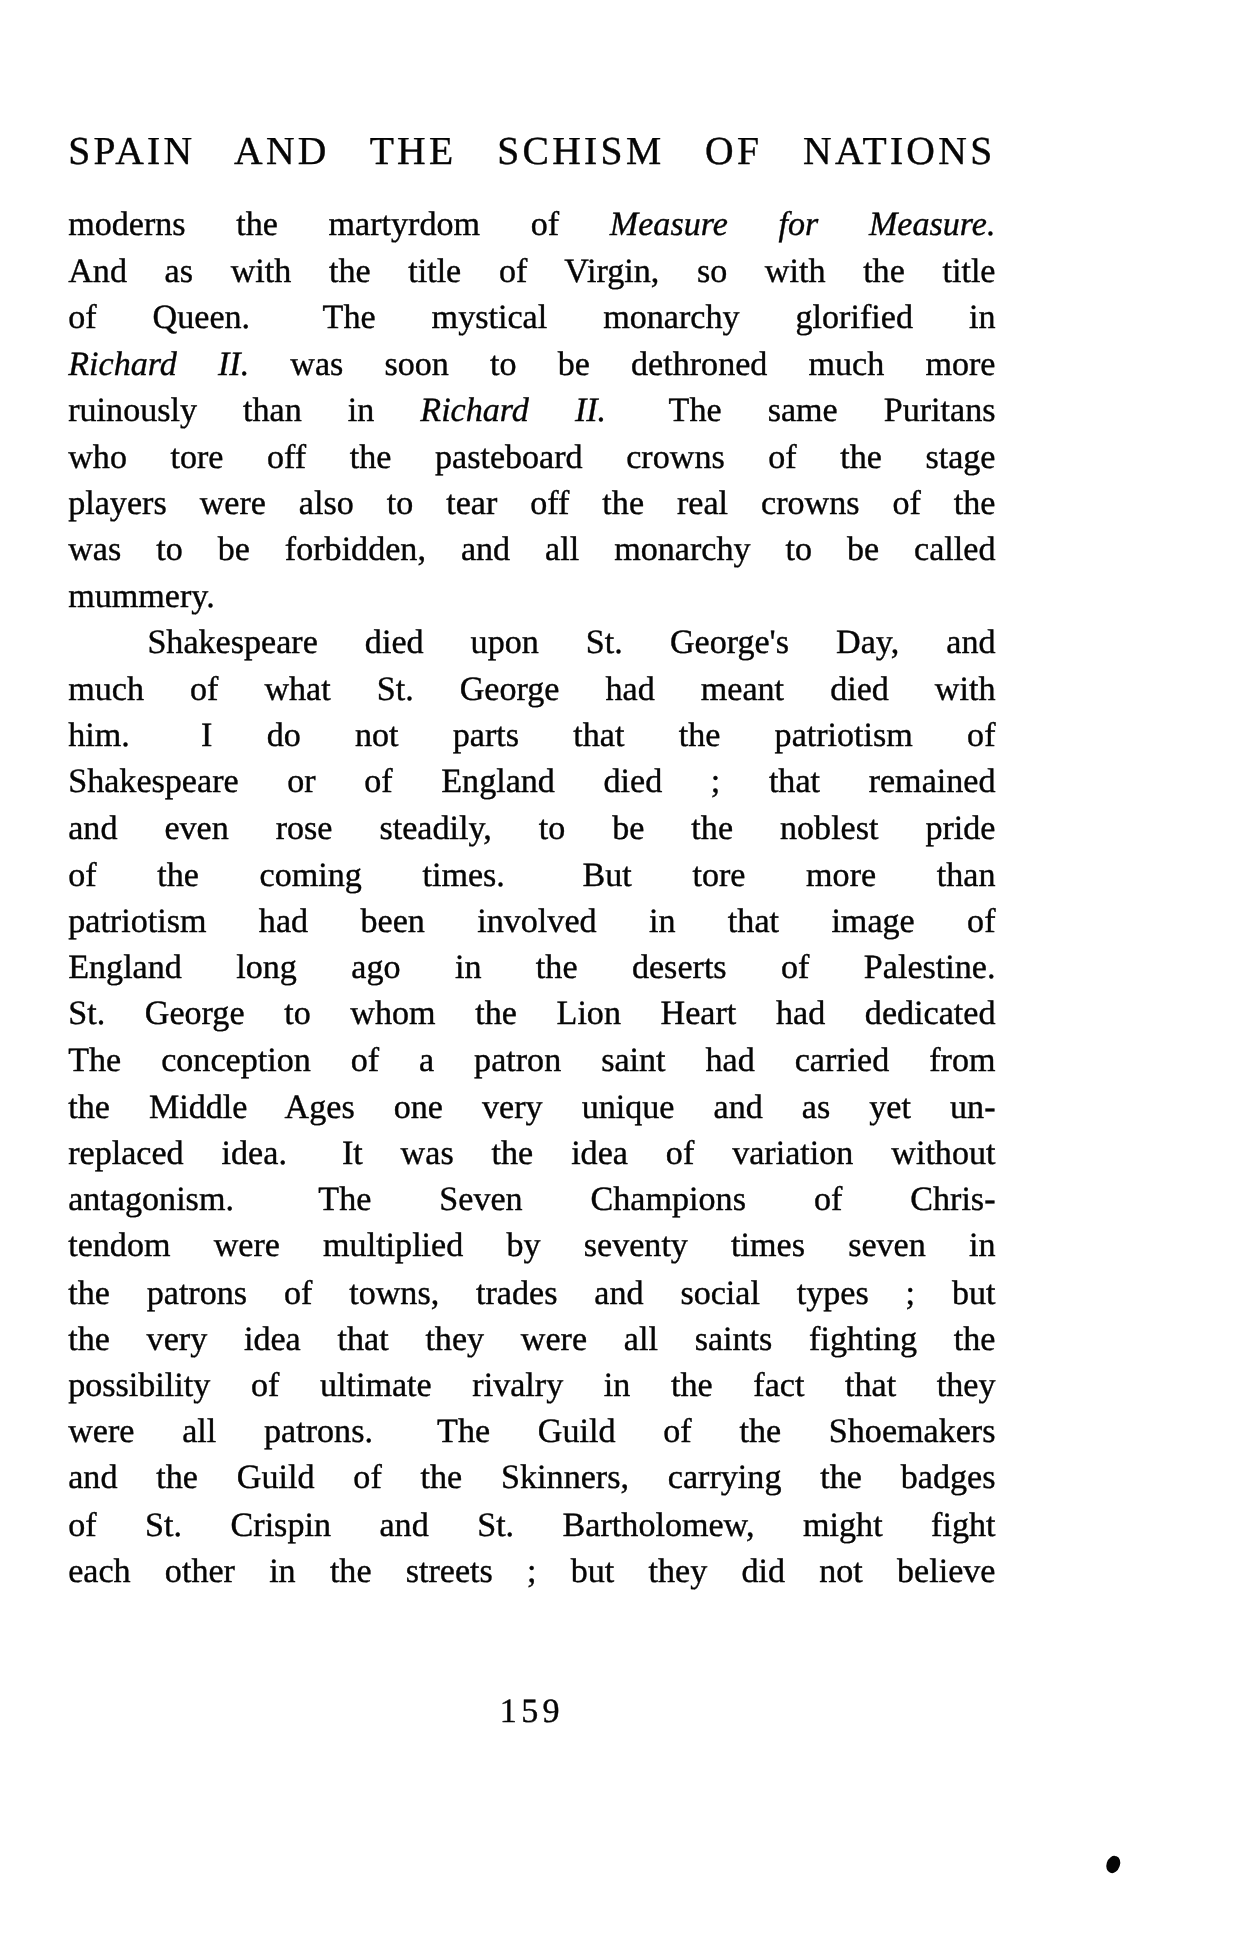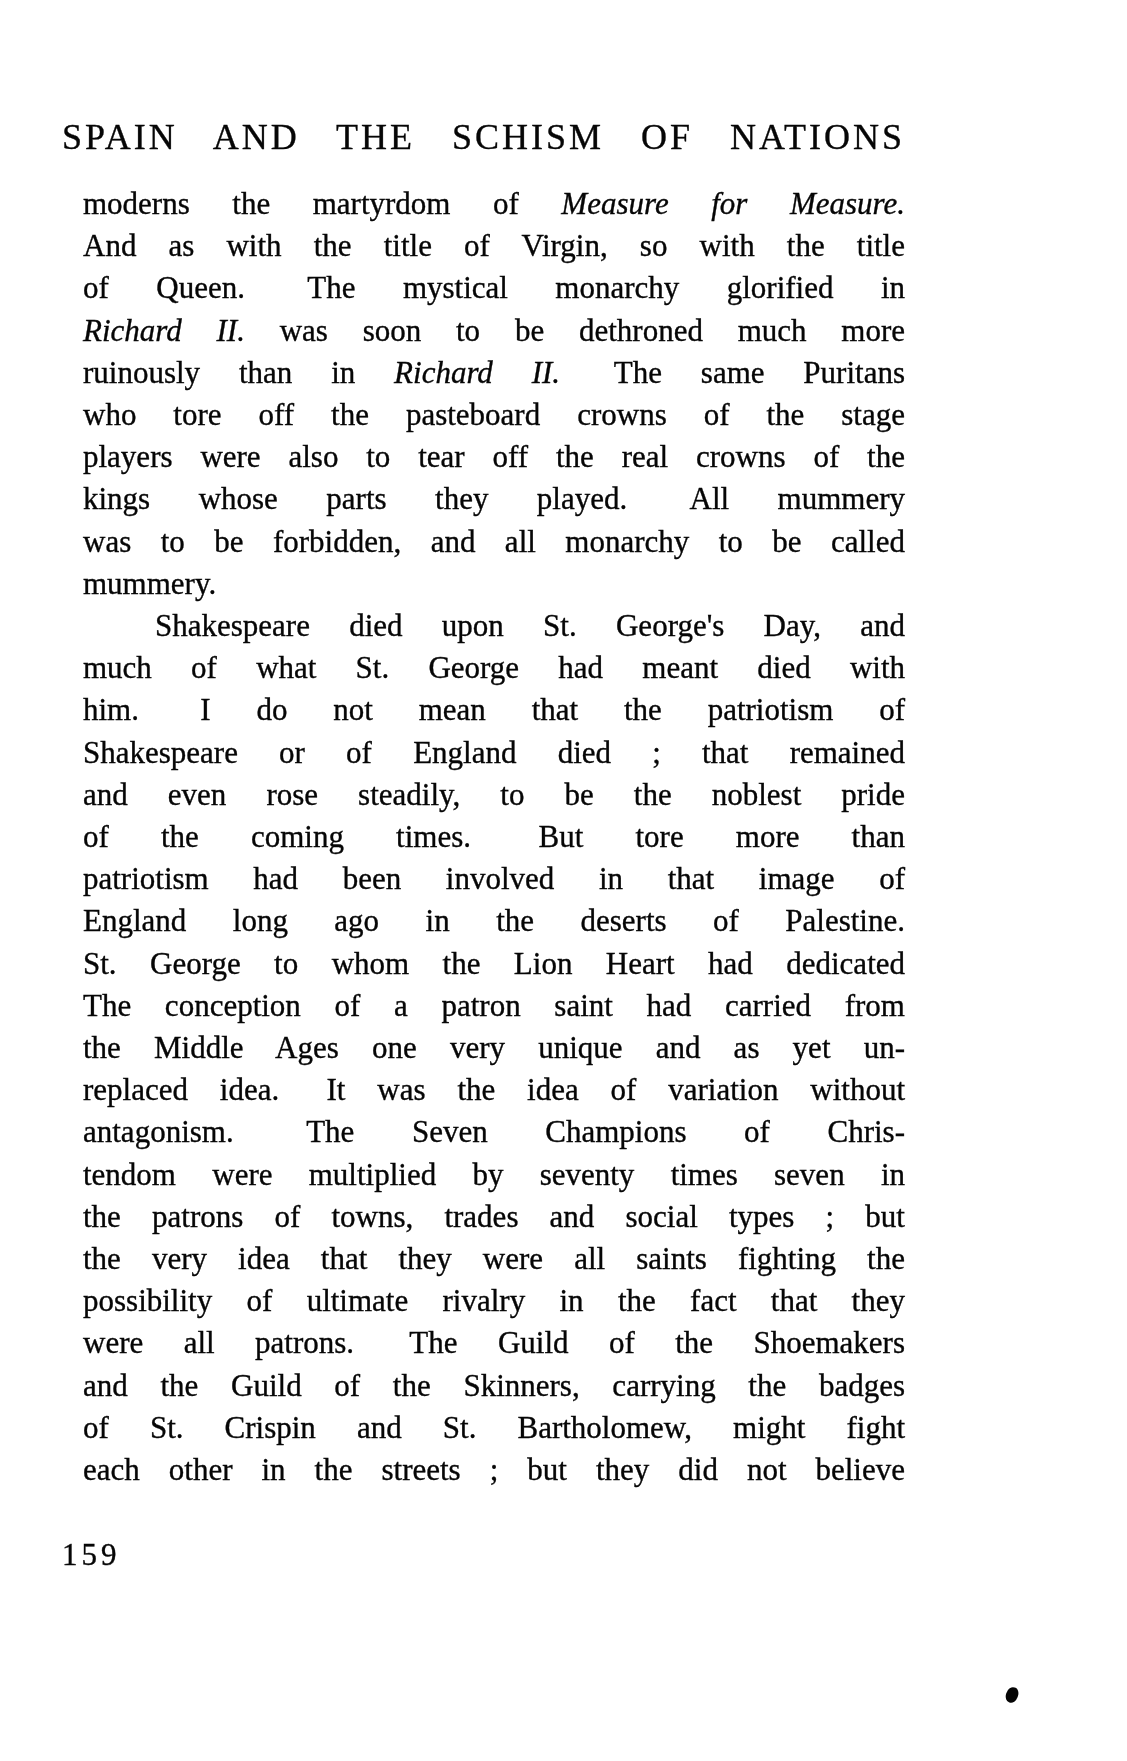--- a/index.html
+++ b/index.html
@@ -35,38 +35,37 @@
     left: 62px;
     top: 183px;
     width: 843px;
   }
   .tline {
     font-size: 31px;
     line-height: 42.2px;
     text-align: justify;
     text-align-last: justify;
     word-spacing: 1.5px;
-    margin-left: 21px;
   }
   .tline.left {
     text-align: right;
     text-align-last: left;
   }
   .tline.indent {
     text-indent: 72px;
   }
   .tline .it {
     font-style: italic;
   }
   .page-number {
     position: absolute;
     left: 62px;
     top: 1537px;
     width: 843px;
-    text-align: left;
+    text-align: center;
     font-size: 31px;
     letter-spacing: 4px;
   }
   .ink-speck {
     position: absolute;
     left: 1006px;
     top: 1687px;
     width: 12px;
     height: 16px;
     background: #050505;
@@ -81,26 +80,25 @@
   <h1 class="header-title">SPAIN AND THE SCHISM OF NATIONS</h1>
 
   <div class="body-lines">
       <div class="tline"><span>moderns the martyrdom of </span><span class="it">Measure for Measure.</span></div>
       <div class="tline"><span>And as with the title of Virgin, so with the title</span></div>
       <div class="tline"><span>of Queen.  The mystical monarchy glorified in</span></div>
       <div class="tline"><span class="it">Richard II.</span><span> was soon to be dethroned much more</span></div>
       <div class="tline"><span>ruinously than in </span><span class="it">Richard II.</span><span>  The same Puritans</span></div>
       <div class="tline"><span>who tore off the pasteboard crowns of the stage</span></div>
       <div class="tline"><span>players were also to tear off the real crowns of the</span></div>
-      <div class="tline"><span>kings whose parts they played.  All mummery</span></div>
       <div class="tline"><span>was to be forbidden, and all monarchy to be called</span></div>
       <div class="tline left"><span>mummery.</span></div>
       <div class="tline indent"><span>Shakespeare died upon St. George's Day, and</span></div>
       <div class="tline"><span>much of what St. George had meant died with</span></div>
-      <div class="tline"><span>him.  I do not mean that the patriotism of</span></div>
+      <div class="tline"><span>him.  I do not parts that the patriotism of</span></div>
       <div class="tline"><span>Shakespeare or of England died ; that remained</span></div>
       <div class="tline"><span>and even rose steadily, to be the noblest pride</span></div>
       <div class="tline"><span>of the coming times.  But tore more than</span></div>
       <div class="tline"><span>patriotism had been involved in that image of</span></div>
       <div class="tline"><span>England long ago in the deserts of Palestine.</span></div>
       <div class="tline"><span>St. George to whom the Lion Heart had dedicated</span></div>
       <div class="tline"><span>The conception of a patron saint had carried from</span></div>
       <div class="tline"><span>the Middle Ages one very unique and as yet un-</span></div>
       <div class="tline"><span>replaced idea.  It was the idea of variation without</span></div>
       <div class="tline"><span>antagonism.  The Seven Champions of Chris-</span></div>

